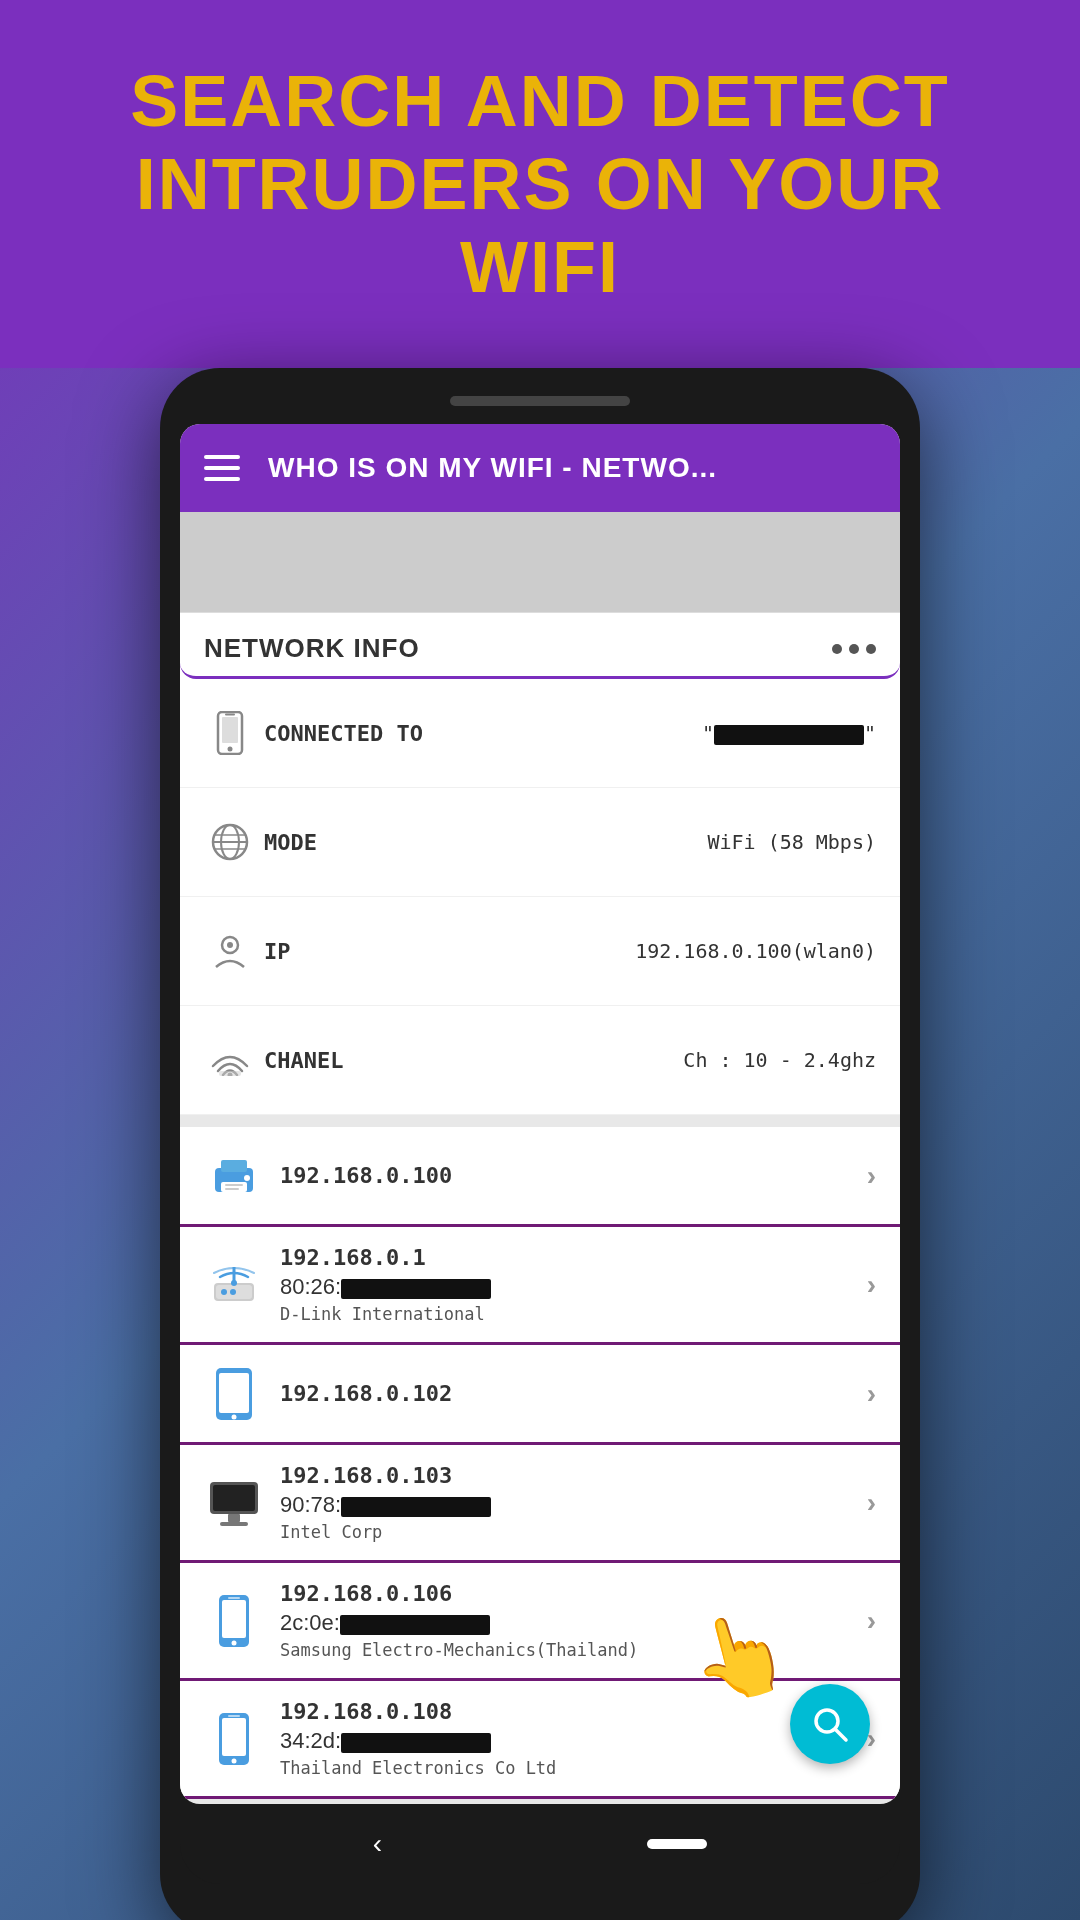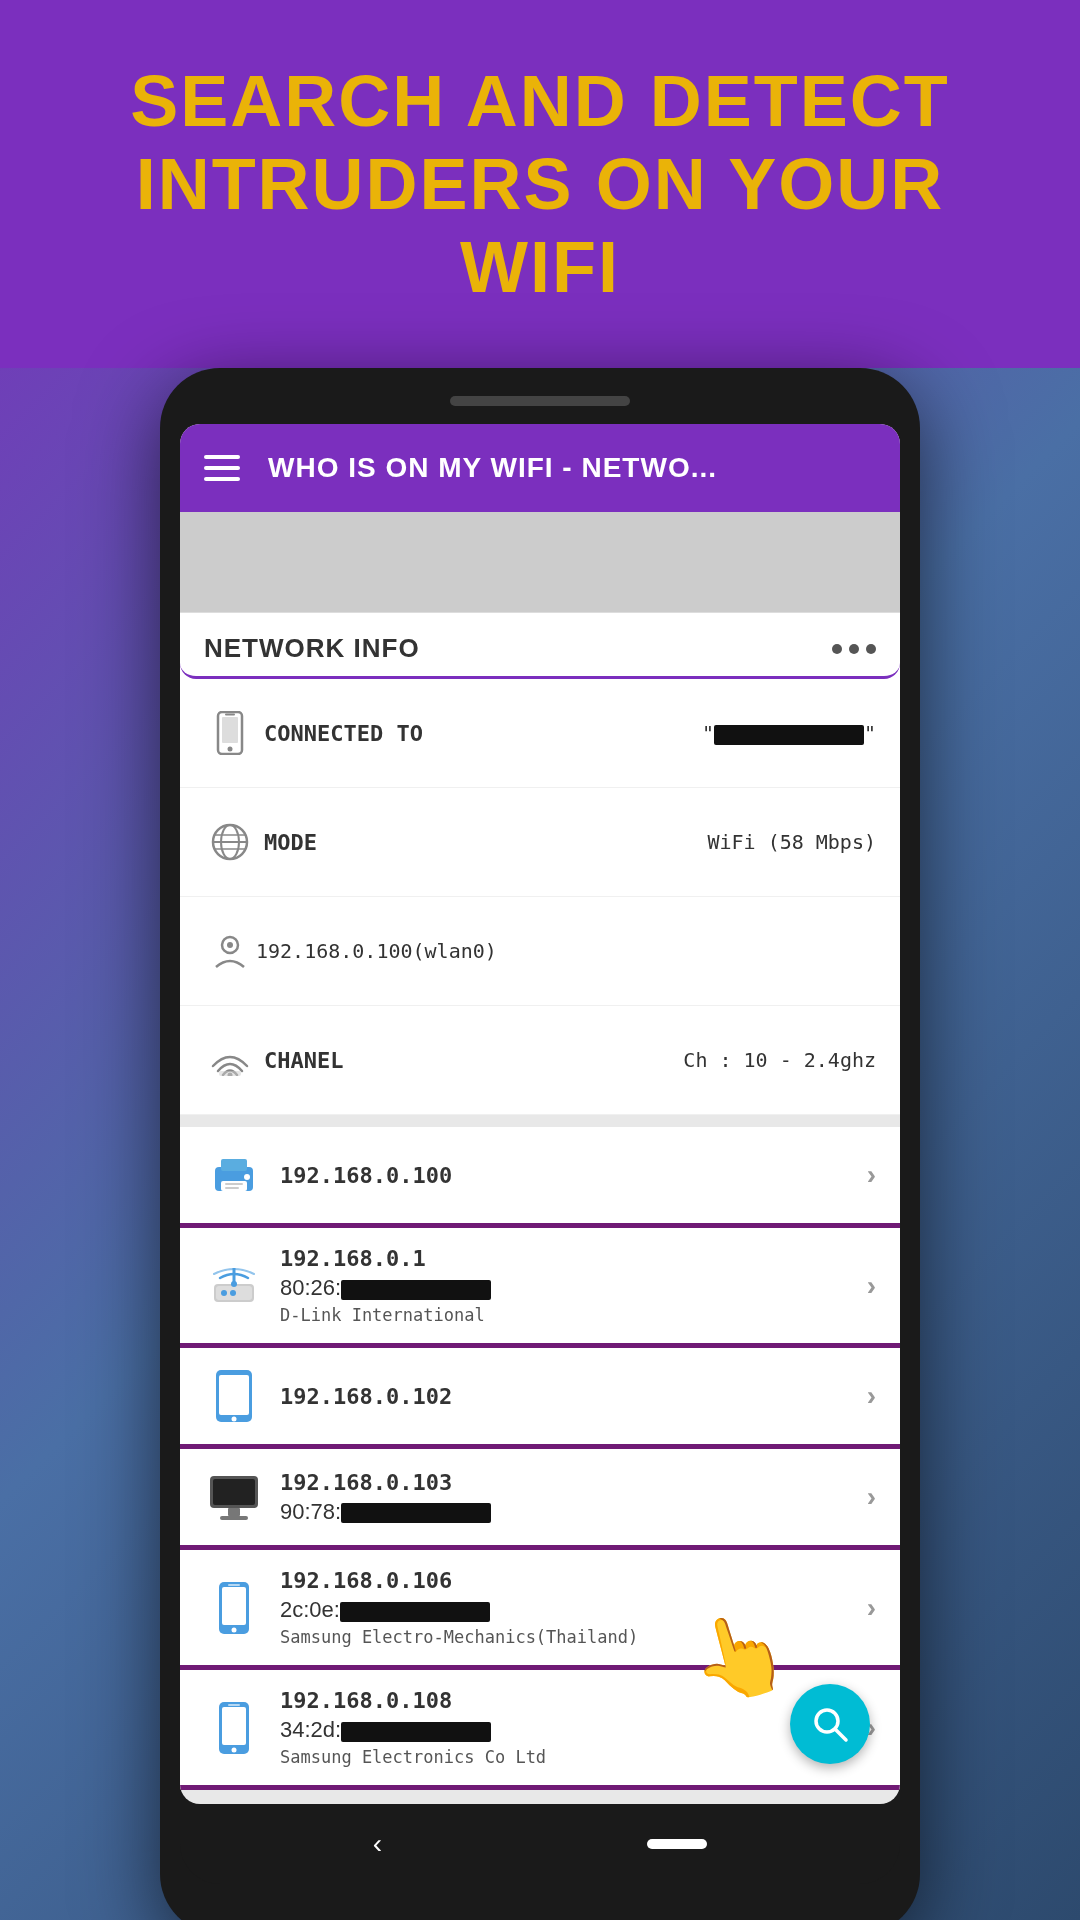--- a/index.html
+++ b/index.html
@@ -158,21 +158,21 @@
 
     
     .device-list {
       background: white;
       margin-top: 12px;
     }
     .device-item {
       display: flex;
       align-items: center;
       padding: 18px 24px;
-      border-bottom: 5px solid #701a75;
+      border-bottom: 3px solid #701a75;
       position: relative;
       cursor: pointer;
       min-height: 100px;
     }
     .device-icon {
       width: 60px;
       height: 60px;
       display: flex;
       align-items: center;
       justify-content: center;
@@ -329,20 +329,21 @@
       </div>
 
       <div class="info-row">
         <div class="info-icon">
           <svg width="40" height="40" viewBox="0 0 40 40">
             <circle cx="20" cy="14" r="8" fill="none" stroke="#888" stroke-width="2.5"></circle>
             <circle cx="20" cy="14" r="3" fill="#888"></circle>
             <path d="M6 36 Q20 24 34 36" fill="none" stroke="#888" stroke-width="2.5"></path>
           </svg>
         </div>
+        <span class="info-row-label">IP</span>
         <span class="info-row-value">192.168.0.100(wlan0)</span>
       </div>
 
       <div class="info-row">
         <div class="info-icon">
           <svg width="42" height="32" viewBox="0 0 42 32">
             <path d="M4 22 Q21 4 38 22" fill="none" stroke="#888" stroke-width="2.5" stroke-linecap="round"></path>
             <path d="M9 27 Q21 13 33 27" fill="none" stroke="#888" stroke-width="2.5" stroke-linecap="round"></path>
             <path d="M14 31 Q21 22 28 31" fill="none" stroke="#888" stroke-width="2.5" stroke-linecap="round"></path>
             <circle cx="21" cy="31" r="2.5" fill="#888"></circle>
@@ -413,20 +414,21 @@
           <svg width="56" height="50" viewBox="0 0 56 50">
             <rect x="4" y="4" width="48" height="32" rx="4" fill="#555"></rect>
             <rect x="7" y="7" width="42" height="26" rx="2" fill="#222"></rect>
             <rect x="22" y="36" width="12" height="8" rx="1" fill="#777"></rect>
             <rect x="14" y="44" width="28" height="4" rx="2" fill="#777"></rect>
           </svg>
         </div>
         <div class="device-info">
           <div class="device-ip">192.168.0.103</div>
           <div class="device-mac">90:78:<span class="mac-redacted">&nbsp;</span></div>
+          <div class="device-vendor">Intel Corp</div>
         </div>
         <span class="chevron-right">›</span>
       </div>
 
       <div class="device-item">
         <div class="device-icon">
           <svg width="36" height="56" viewBox="0 0 36 56">
             <rect x="3" y="2" width="30" height="52" rx="5" fill="#4a9de0"></rect>
             <rect x="6" y="7" width="24" height="38" rx="2" fill="white"></rect>
             <circle cx="18" cy="50" r="2.5" fill="white"></circle>
@@ -446,21 +448,21 @@
           <svg width="36" height="56" viewBox="0 0 36 56">
             <rect x="3" y="2" width="30" height="52" rx="5" fill="#4a9de0"></rect>
             <rect x="6" y="7" width="24" height="38" rx="2" fill="white"></rect>
             <circle cx="18" cy="50" r="2.5" fill="white"></circle>
             <rect x="12" y="4" width="12" height="2" rx="1" fill="white" opacity="0.6"></rect>
           </svg>
         </div>
         <div class="device-info">
           <div class="device-ip">192.168.0.108</div>
           <div class="device-mac">34:2d:<span class="mac-redacted">&nbsp;</span></div>
-          <div class="device-vendor">Samsung Electronics Co Ltd</div>
+          <div class="device-vendor">Thailand Electronics Co Ltd</div>
         </div>
         <span class="chevron-right">›</span>
       </div>
 
     </div>
 
     <div class="cursor-hand">👆</div>
 
     <div class="fab">
       <svg width="38" height="38" viewBox="0 0 38 38">

